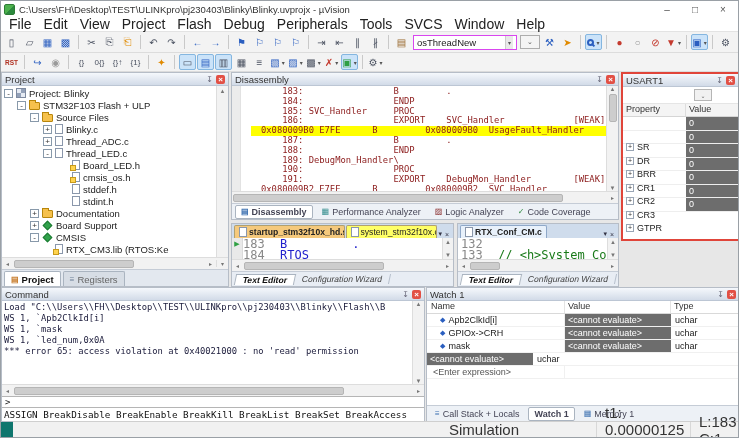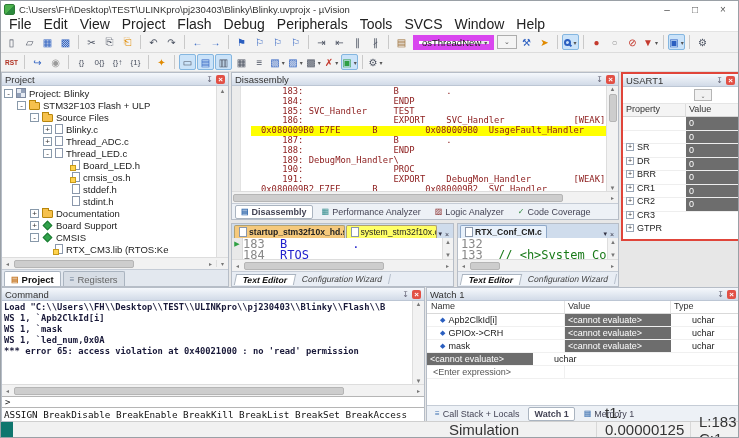--- a/index.html
+++ b/index.html
@@ -23,21 +23,21 @@
   .tb1 { height:21px; } .tb2 { height:19px; }
   .tbtn { min-width:17px; height:16px; display:flex; align-items:center; justify-content:center;
           font-size:10px; color:#4a5160; border:1px solid transparent; border-radius:2px; }
   .tbtn.hl { background:#cbe3f9; border-color:#84b6e0; }
   .tbtn.sm { font-size:8px; }
   .tbtn.red { color:#c43a2e; } .tbtn.gray { color:#9a9a9a; } .tbtn.green { color:#2e9e44; }
   .tbtn.orange { color:#e08a00; } .tbtn.blue { color:#2b5fc0; } .tbtn.brown { color:#9a6a2f; }
   .tbtn .dd { font-size:6px; color:#555; margin-left:2px; }
   .tsep { width:1px; height:14px; background:#c9c9c9; margin:0 3px; flex:none; }
   .rst { font-size:6.5px; font-weight:bold; color:#b03020; letter-spacing:0; }
-  .combo { width:81px; height:15px; background:#fff; border:6px solid #d946ef; display:flex; align-items:center;
+  .combo { width:104px; height:15px; background:#fff; border:1px solid #d946ef; display:flex; align-items:center;
            font-size:9.5px; padding:0 3px; margin:0 2px; }
   .combo .carr { margin-left:auto; font-size:6px; color:#555; background:#e8e8e8; border-left:1px solid #ccc; padding:0 2px; align-self:stretch; display:flex; align-items:center; }
   .minicombo { width:20px; height:14px; background:#f4f4f4; border:1px solid #adadad; display:flex; align-items:center; justify-content:center; font-size:7px; color:#555; }
   .mi-mag { width:7px; height:7px; border:2px solid #2b5fc0; border-radius:50%; position:relative; display:inline-block; }
   .mi-mag::after { content:""; position:absolute; width:4px; height:2px; background:#2b5fc0; transform:rotate(45deg); right:-3px; bottom:-2px; }
 
   
   .workspace { position:absolute; top:71px; left:0; width:739px; height:350px; background:#e7e7e7; }
   .panel { position:absolute; background:#fff; border:1px solid #b6bdc7; display:flex; flex-direction:column; overflow:hidden; }
   .phead { height:13px; flex:none; background:linear-gradient(#f5f8fc,#d2dbe8); border-bottom:1px solid #bcc6d4;
@@ -137,41 +137,41 @@
   .ucol-name { flex:1; border-right:1px solid #ddd; }
   .ucol-val { width:52px; }
   .urows { flex:1; background:#fff; }
   .urow { height:13.5px; display:flex; font-size:9px; border-bottom:1px solid #eee; }
   .uname { flex:1; display:flex; align-items:center; gap:3px; padding-left:3px; border-right:1px solid #eee;margin-top:30px; }
   .uexp { width:8px; height:8px; flex:none; border:1px solid #99a5b5; font-size:7px; line-height:6px; text-align:center; color:#333; background:#fff; }
   .uval { width:52px; background:#6d6d6d; color:#fff; display:flex; align-items:center; padding-left:3px; }
 
   
   .cbody { flex:1; background:#fff; display:flex; overflow:hidden; }
-  .cmdlines { flex:1; padding:1px 0 0 2px; overflow:hidden;font-weight:bold; }
+  .cmdlines { flex:1; padding:1px 0 0 2px; overflow:hidden; }
   .cmdline { font-family:"DejaVu Sans Mono", monospace; font-size:8.8px; line-height:11px; height:11px;
              color:#1a1a3a; white-space:pre; }
   .cinput { height:11px; flex:none; border-top:1px solid #b5b5b5; background:#fff; display:flex; align-items:center;
             font-family:"DejaVu Sans Mono", monospace; font-size:9px; padding-left:3px; color:#222; }
   .cassign { height:14px; flex:none; border-top:1px solid #b5b5b5; background:#fff; display:flex; align-items:center;
              font-family:"DejaVu Sans Mono", monospace; font-size:9.3px; padding-left:2px; color:#111;
              white-space:nowrap; overflow:hidden; }
 
   
   .wcols { height:13px; flex:none; display:flex; background:#fff; border-bottom:1px solid #d9d9d9; font-size:9px; color:#333; }
   .wc-name { width:138px; padding-left:4px; border-right:1px solid #e3e3e3; }
   .wc-val  { width:106px; padding-left:3px; border-right:1px solid #e3e3e3; }
   .wc-type { flex:1; padding-left:3px; }
   .wrows { flex:1; background:#fff; }
   .wrow { height:13px; display:flex; font-size:9px; border-bottom:1px solid #f0f0f0; }
   .wname { width:138px; display:flex; align-items:center; gap:3px; padding-left:13px; border-right:1px solid #f0f0f0; }
   .wbul { color:#2b5fc0; font-size:7px; }
   .wval { width:106px; background:#6d6d6d; color:#fff; display:flex; align-items:center; padding-left:3px; }
   .wval:empty { background:#fff; }
-  .wtype { flex:1; padding-left:21px; display:flex; align-items:center; }
+  .wtype { flex:1; padding-left:4px; display:flex; align-items:center; }
   .wenter { color:#555; }
 
   
   .statusbar { position:absolute; left:12px; bottom:0; width:739px; height:16px; background:#f1f1f1;
                border-top:1px solid #cfcfcf; display:flex; align-items:center; font-size:15px; color:#333; }
   .scell { height:100%; display:flex; align-items:center; padding-left:8px; border-right:1px solid #d8d8d8; }
   .s0 { width:428px; border-right:none; }
   .s1 { width:156px; }
   .s2 { width:94px; }
   .s3 { width:50px; }
@@ -415,21 +415,21 @@
         <span>Disassembly</span>
         <span class="sp"></span>
         <span class="pin">↧</span>
         <span class="pclose">×</span>
       </div>
       <div class="dbody">
         <div class="dgutter"></div>
         <div class="dlines">
           <div class="dline">    183:                 B         .</div>
           <div class="dline">    184:                 ENDP</div>
-          <div class="dline">    185: SVC_Handler     TEST</div>
+          <div class="dline">    185: SVC_Handler     PROC</div>
           <div class="dline">    186:                 EXPORT    SVC_Handler             [WEAK]</div>
           <div class="dline hl">0x080009B0 E7FE      B         0x080009B0  UsageFault_Handler</div>
           <div class="dline">    187:                 B         .</div>
           <div class="dline">    188:                 ENDP</div>
           <div class="dline">    189: DebugMon_Handler\</div>
           <div class="dline">    190:                 PROC</div>
           <div class="dline">    191:                 EXPORT    DebugMon_Handler        [WEAK]</div>
           <div class="dline">0x080009B2 E7FE      B         0x080009B2  SVC_Handler</div>
         </div>
         <div class="dvsb">

